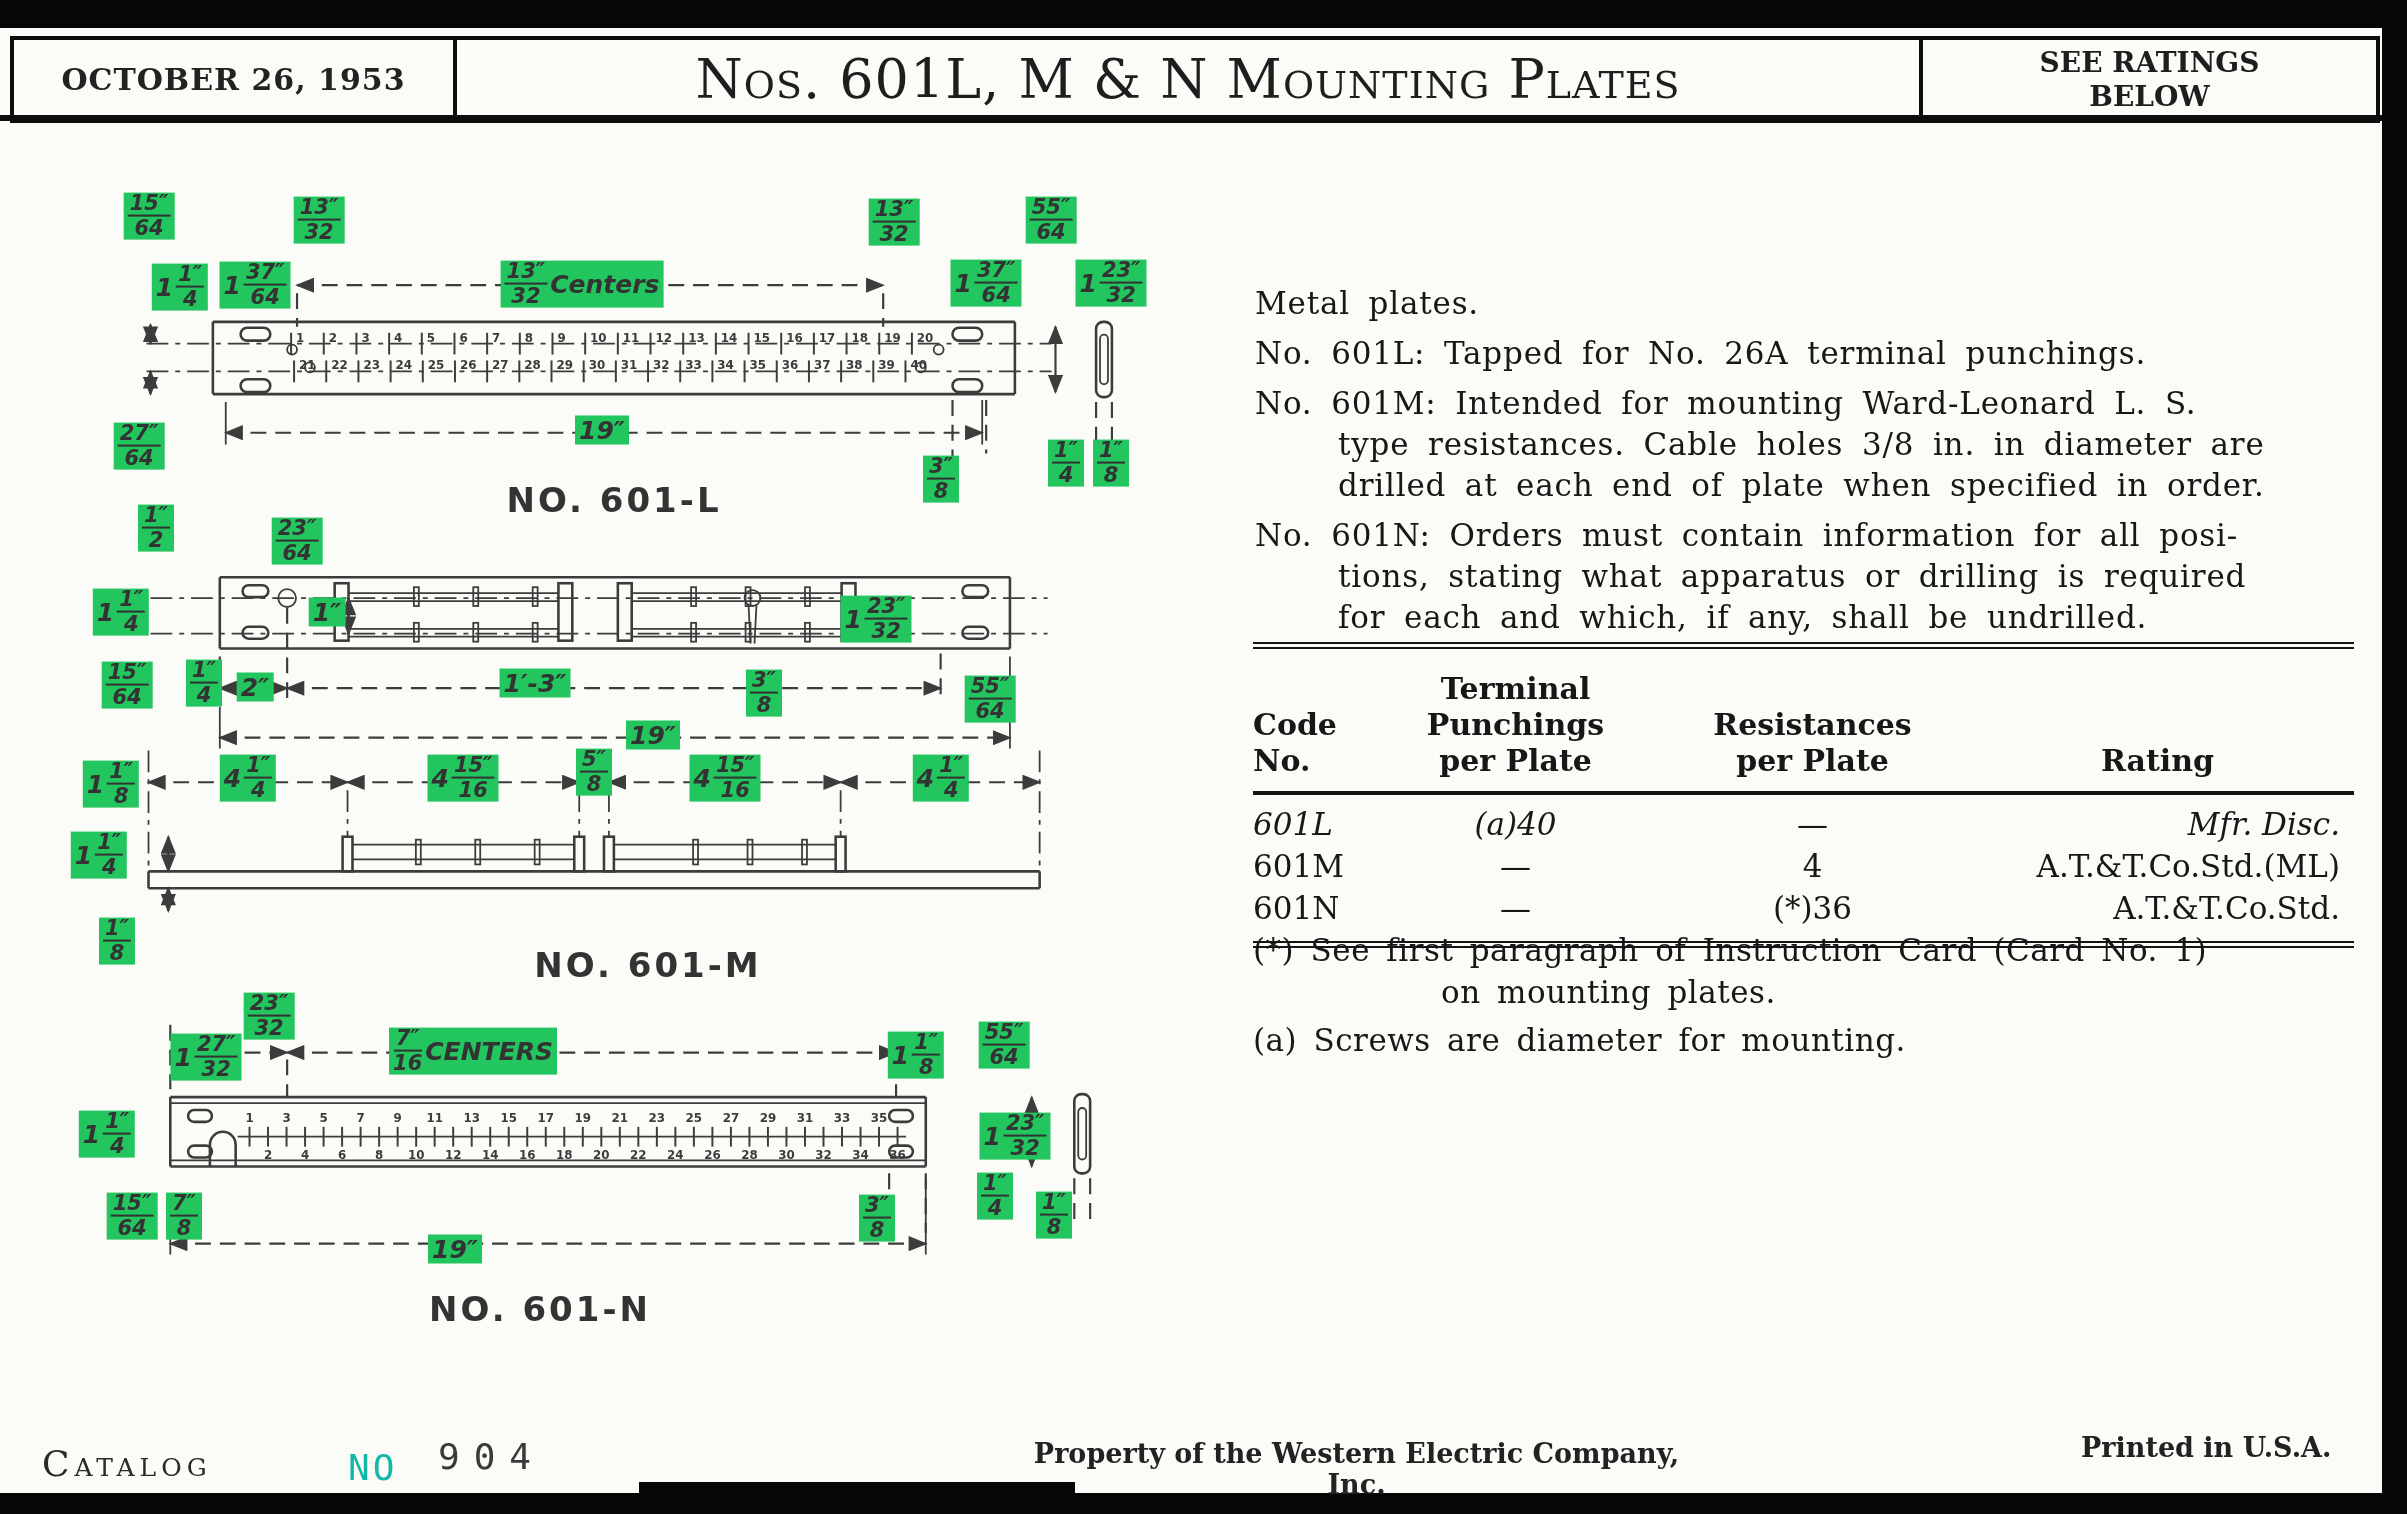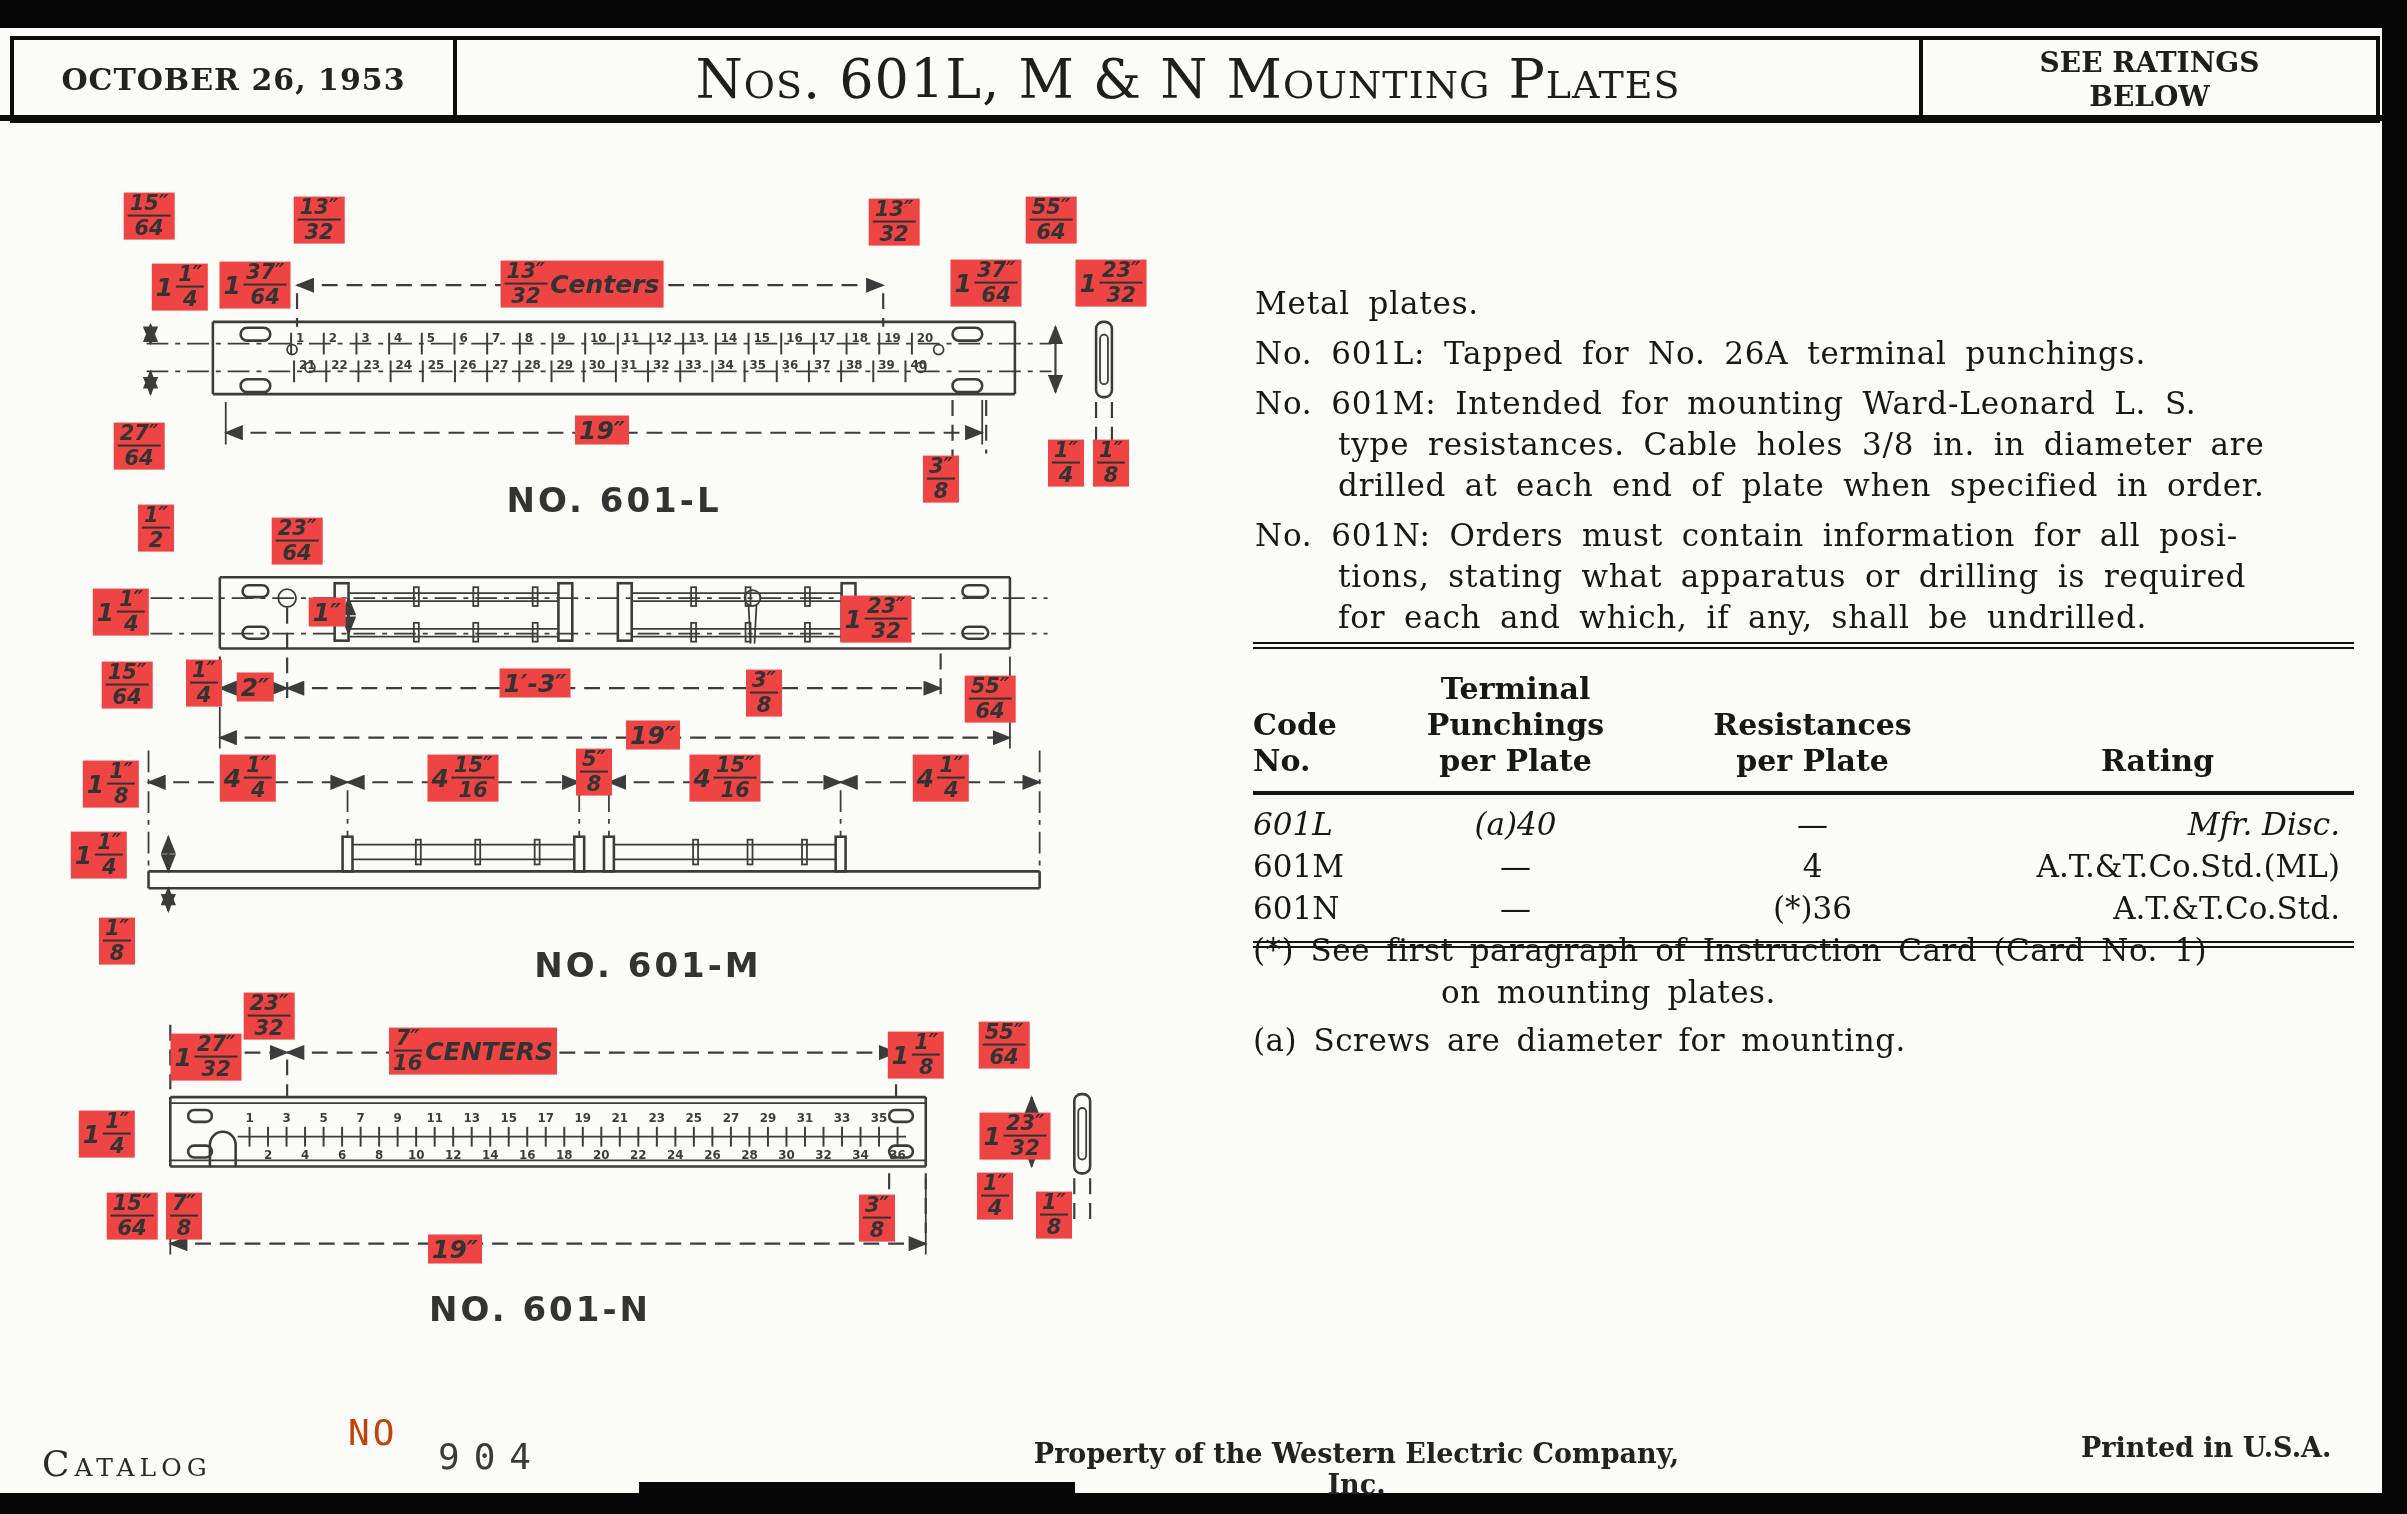--- a/index.html
+++ b/index.html
@@ -41,43 +41,43 @@
   .trow.it .c0,.trow.it .c1,.trow.it .c3{font-style:italic;}
 
   .footnotes{position:absolute;left:1253px;top:929px;width:1139px;font-size:31px;line-height:42px;
        letter-spacing:0.5px;word-spacing:6px;color:#171717;}
   .footnotes .para{margin-bottom:6px;}
   .footnotes .cont{padding-left:188px;}
 
   
   .cat-label{position:absolute;left:42px;top:1443px;font-variant:small-caps;font-size:36px;
        letter-spacing:5px;color:#2a2a2a;}
-  .cat-no-label{position:absolute;left:348px;top:1412px;font-family:"DejaVu Sans Mono", monospace;
-       font-size:36px;letter-spacing:3px;color:#c2410c;}
+  .cat-no-label{position:absolute;left:348px;top:1447px;font-family:"DejaVu Sans Mono", monospace;
+       font-size:36px;letter-spacing:3px;color:#14b8a6;}
   .cat-no-value{position:absolute;left:438px;top:1436px;font-family:"DejaVu Sans Mono", monospace;
        font-size:36px;letter-spacing:14px;color:#3a3a3a;}
   .property{position:absolute;left:1010px;top:1438px;width:693px;text-align:center;
        font-weight:bold;font-size:27px;color:#222;}
   .printed{position:absolute;left:2081px;top:1432px;font-weight:bold;font-size:27px;color:#222;}
 
   
   svg.draw{position:absolute;left:0;top:0;}
   .ln{stroke:#3c3c3c;stroke-width:2.6;fill:none;}
   .thin{stroke:#3c3c3c;stroke-width:1.8;fill:none;}
   .dsh{stroke:#3c3c3c;stroke-width:2.2;fill:none;stroke-dasharray:16 9;}
   .cl{stroke:#3c3c3c;stroke-width:1.8;fill:none;stroke-dasharray:22 7 5 7;}
   .dl{stroke:#3c3c3c;stroke-width:2.2;fill:none;stroke-dasharray:16 9;
       marker-start:url(#ar);marker-end:url(#ar);}
   .dls{stroke:#3c3c3c;stroke-width:2.2;fill:none;marker-start:url(#ar);marker-end:url(#ar);}
   g.terms text{font-family:"DejaVu Sans", sans-serif;font-size:12px;font-weight:bold;fill:#3c3c3c;}
   g.terms line{stroke:#3c3c3c;stroke-width:2;}
 
   #labels{position:absolute;left:0;top:0;width:2408px;height:1515px;pointer-events:none;}
   .dim{position:absolute;transform:translate(-50%,-50%);font-family:"DejaVu Sans", sans-serif;
-       font-style:italic;font-weight:bold;font-size:25px;color:#333;background:#ef4444;
+       font-style:italic;font-weight:bold;font-size:25px;color:#333;background:#22c55e;
        padding:0 4px;white-space:nowrap;display:flex;align-items:center;gap:3px;}
   .fr{display:inline-flex;flex-direction:column;align-items:center;line-height:1.02;font-size:21px;}
   .fn{border-bottom:2.5px solid #333;padding:0 2px 1px 2px;}
   .fd{padding-top:1px;}
   .drawing-caption{position:absolute;transform:translate(-50%,-50%);font-family:"DejaVu Sans", sans-serif;
        font-weight:bold;font-size:34px;letter-spacing:3px;color:#333;white-space:nowrap;}
 </style>
 </head>
 <body>
 

